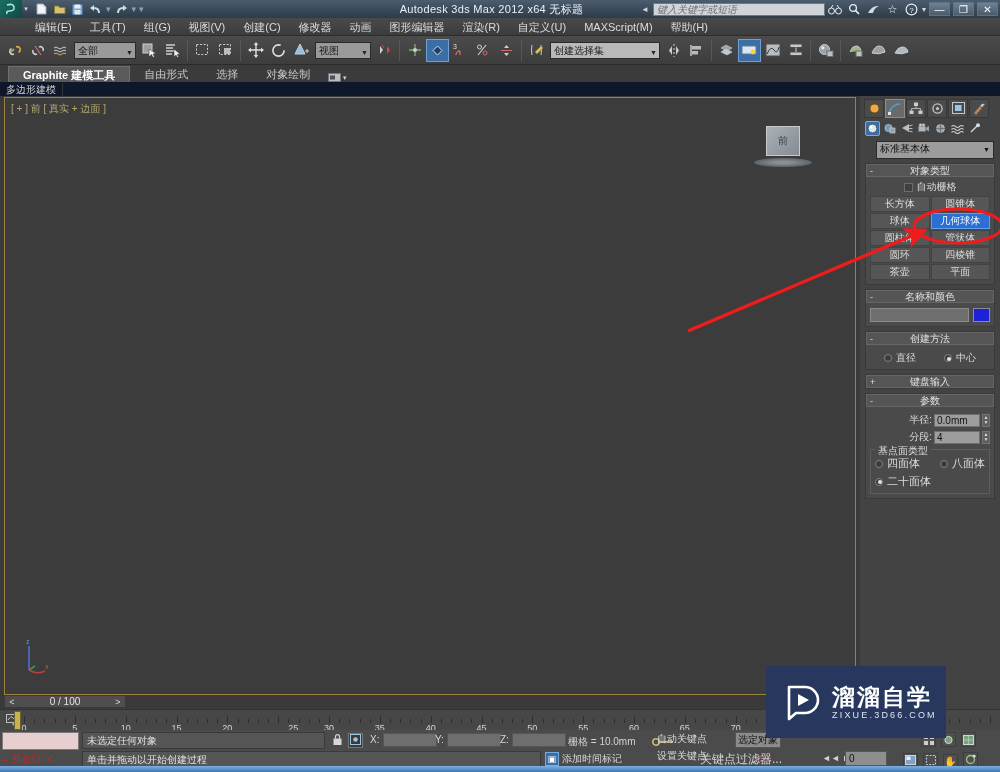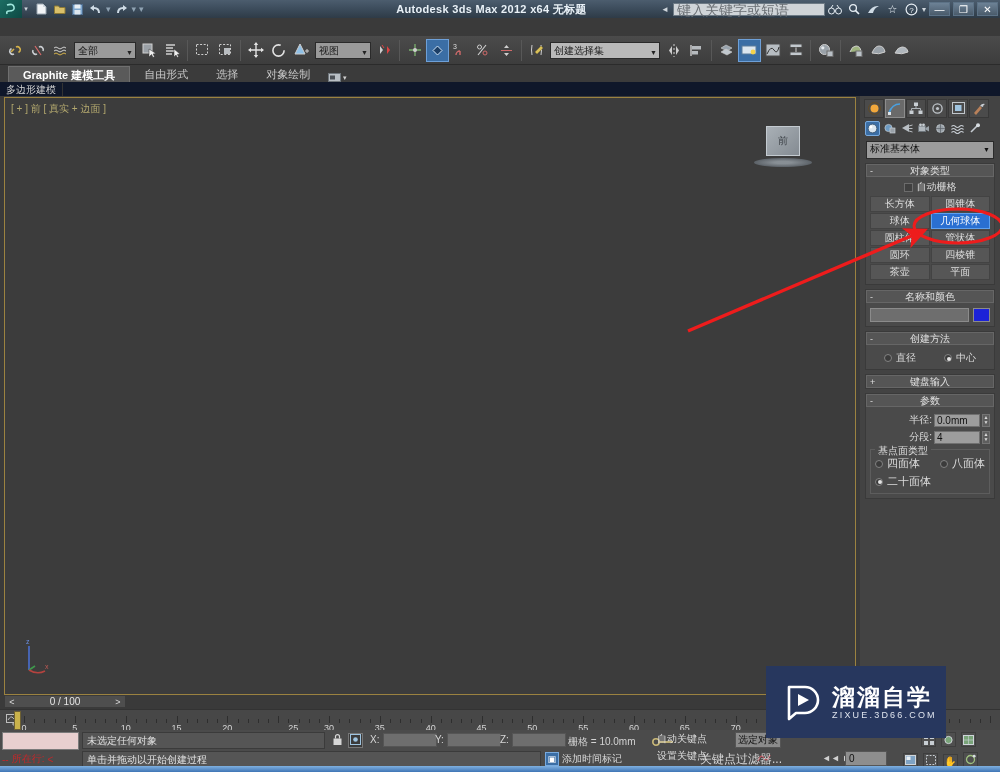--- a/index.html
+++ b/index.html
@@ -27,27 +27,27 @@
   }
   .logo-caret { width:8px; color:#cfd6dc; font-size:7px; text-align:center; }
   .qat { display:flex; align-items:center; gap:3px; padding-left:4px; }
   .qat-btn {
     width:15px; height:15px; display:flex; align-items:center; justify-content:center;
     font-size:10px; color:#e7edf2;
   }
   .qat-sep { color:#8fa2b2; font-size:9px; }
   .title-text {
     position:absolute; left:0; right:17px; text-align:center;
-    font-size:11px; color:#e9f1f7; font-weight:bold; letter-spacing:.3px;
+    font-size:11px; color:#e9f1f7; font-weight:normal; letter-spacing:.3px;
     pointer-events:none;
   }
   .title-right { margin-left:auto; display:flex; align-items:center; gap:2px; padding-right:2px; }
   .search-box {
-    width:152px; height:13px; background:#cfd4d8; border:1px solid #6d7a85;
-    color:#6a6f74; font-size:14px; padding:0 3px; line-height:12px; 
+    width:172px; height:13px; background:#cfd4d8; border:1px solid #6d7a85;
+    color:#6a6f74; font-size:10px; padding:0 3px; line-height:12px; font-style:italic;
   }
   .ticon { width:17px; height:15px; display:flex; align-items:center; justify-content:center; color:#e8eff5; font-size:11px; }
   .wbtn { width:21px; height:14px; display:flex; align-items:center; justify-content:center;
     color:#fff; font-size:10px; background:linear-gradient(to bottom,#6d8296,#4a5b6b); border:1px solid #5c7286; margin-left:1px;}
 
   
   .menubar {
     position:absolute; left:0; top:18px; width:1000px; height:18px;
     background: linear-gradient(to bottom,#4a4a4a,#3c3c3c);
     border-bottom:1px solid #2c2c2c;
@@ -121,21 +121,21 @@
   }
   .cp-tabs { display:flex; align-items:center; height:22px; padding:2px 2px 0 4px; gap:1px; }
   .cp-tab { width:20px; height:19px; display:flex; align-items:center; justify-content:center;
             background:#4b4b4b; border:1px solid #383838; color:#cdcdcd; font-size:11px;}
   .cp-tab.active { background:#6a6a6a; border:1px solid #8d8d8d; }
   .cp-cats { display:flex; align-items:center; height:21px; padding-left:5px; gap:2px; }
   .cp-cat { width:15px; height:15px; display:flex; align-items:center; justify-content:center;
             color:#cccccc; font-size:10px; border-radius:2px;}
   .cp-cat.active { background:#3b6ea5; border:1px solid #78aade; }
   .cp-dropdown {
-    margin:2px 6px 0 6px; height:15px; background:#9c9c9c; border:1px solid #2b2b2b;
+    margin:2px 6px 0 16px; height:15px; background:#9c9c9c; border:1px solid #2b2b2b;
     color:#111; font-size:10px; line-height:13px; padding:0 12px 16px 3px; position:relative;
   }
   .cp-dropdown::after { content:'▼'; position:absolute; right:3px; top:1px; font-size:7px; color:#111; }
 
   .rollout { margin:4px 5px 0 5px; background:#4a4a4a; border:1px solid #3a3a3a; }
   .rollout-hdr {
     height:13px; background:#555; border:1px solid #666; color:#e0e0e0;
     font-size:10px; text-align:center; line-height:12px; position:relative;
   }
   .rollout-hdr .tog { position:absolute; left:3px; top:0; font-size:9px; color:#ddd; }
@@ -314,20 +314,34 @@
             <text x="6.5" y="9.6" font-size="8" fill="#e8eff5" text-anchor="middle" font-family="Liberation Sans">?</text>
           </svg>
       </div>
       <div style="color:#cfd6dc;font-size:8px;">▾</div>
       <div class="wbtn">—</div>
       <div class="wbtn">❐</div>
       <div class="wbtn">✕</div>
     </div>
   </div>
 
+  <div class="menubar">
+    <div class="menu-item">编辑(E)</div>
+    <div class="menu-item">工具(T)</div>
+    <div class="menu-item">组(G)</div>
+    <div class="menu-item">视图(V)</div>
+    <div class="menu-item">创建(C)</div>
+    <div class="menu-item">修改器</div>
+    <div class="menu-item">动画</div>
+    <div class="menu-item">图形编辑器</div>
+    <div class="menu-item">渲染(R)</div>
+    <div class="menu-item">自定义(U)</div>
+    <div class="menu-item">MAXScript(M)</div>
+    <div class="menu-item">帮助(H)</div>
+  </div>
 
   <div class="toolbar">
     <div class="tb">
       <svg width="16" height="15" viewBox="0 0 16 15">
           <path d="M4 9 L7 6 M9 4 a3 3 0 0 1 4 4 l-1.5 1.5" stroke="#d4b14a" stroke-width="1.6" fill="none"></path>
           <path d="M7 11 a3 3 0 0 1-4-4 l1.5-1.5" stroke="#c9cdd1" stroke-width="1.6" fill="none"></path>
         </svg>
     </div>
     <div class="tb">
       <svg width="16" height="15" viewBox="0 0 16 15">

